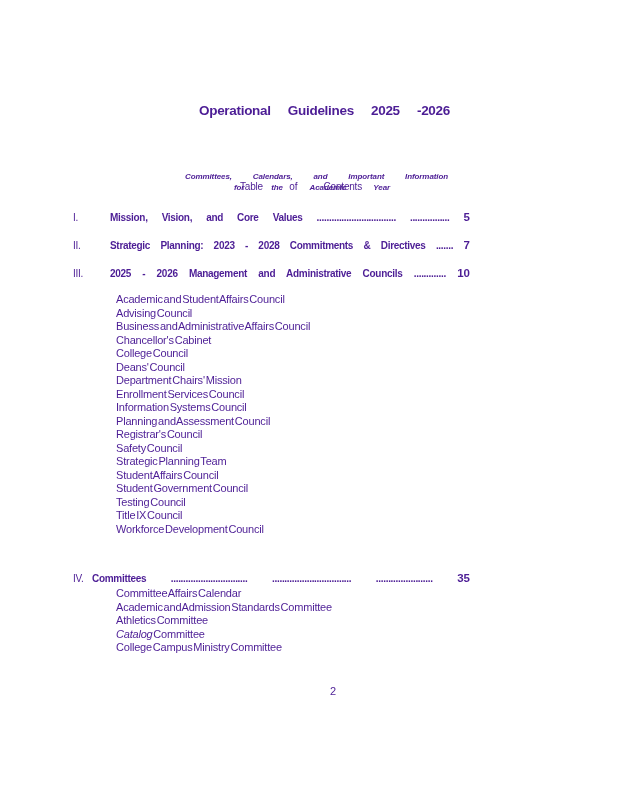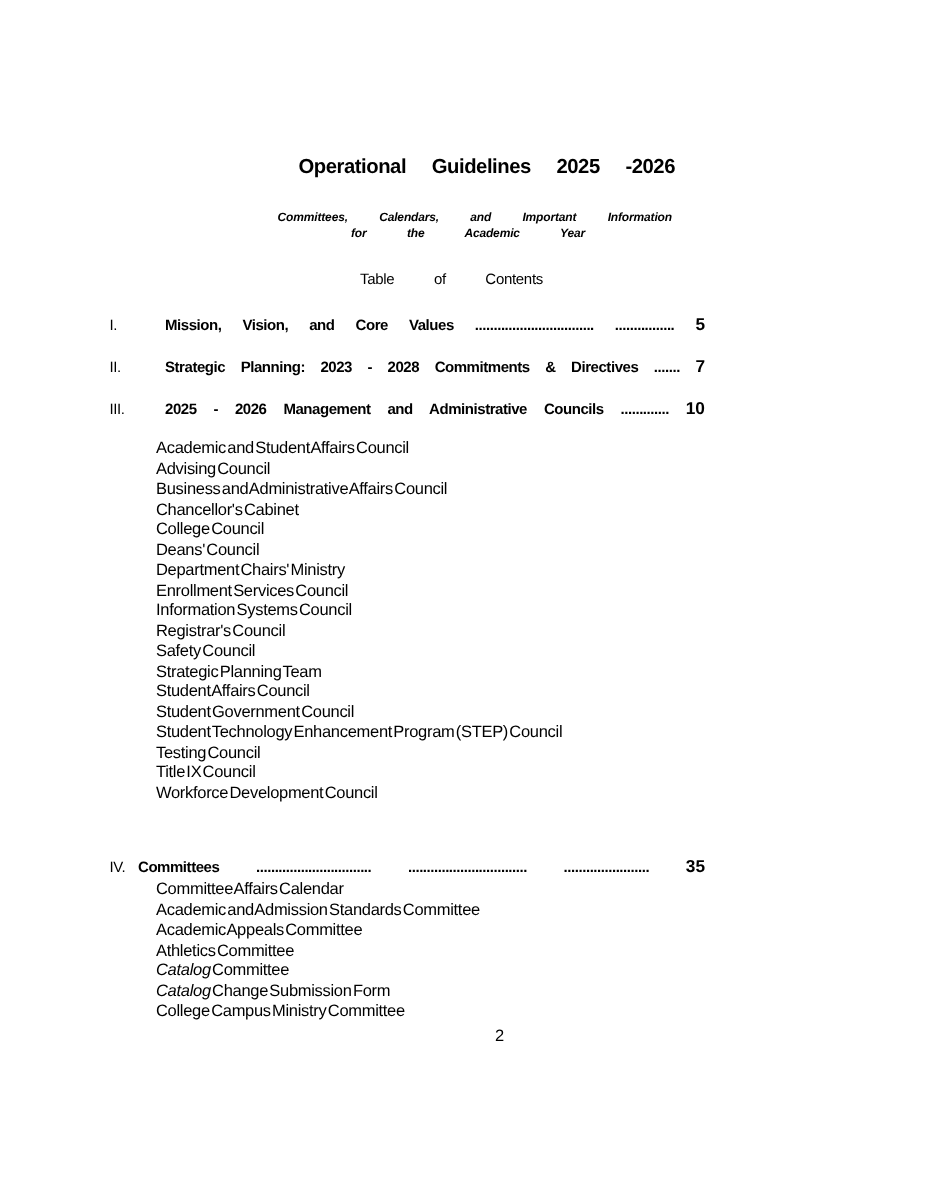--- a/index.html
+++ b/index.html
@@ -6,21 +6,21 @@
     margin: 0;
     padding: 0;
     background: #ffffff;
   }
   .page {
     position: relative;
     width: 548px;
     height: 800px;
     background: #ffffff;
     font-family: "Liberation Sans", sans-serif;
-    color: #000000;
+    color: #4c1d95;
     overflow: hidden;
   }
 
   
   .doc-title {
     position: absolute;
     top: 103px;
     left: 199px;
     width: 251px;
     font-size: 13.5px;
@@ -31,20 +31,21 @@
     white-space: normal;
   }
   .subtitle {
     position: absolute;
     font-size: 8px;
     font-weight: 700;
     font-style: italic;
     letter-spacing: -0.1px;
     text-align: justify;
     text-align-last: justify;
+    margin-top: 32px;
   }
   .subtitle.line1 { top: 140px; left: 185px; width: 263px; }
   .subtitle.line2 { top: 151px; left: 234px; width: 156px; }
 
   .toc-heading {
     position: absolute;
     top: 181px;
     left: 240px;
     width: 122px;
     font-size: 10px;
@@ -89,21 +90,21 @@
     top: 572px;
     left: 73px;
     width: 397px;
     margin: 0;
   }
   .toc-row.row-iv .num { width: 19px; }
 
   
   .item-list {
     position: absolute;
-    left: 104px;
+    left: 116px;
     margin: 0;
     padding: 0;
     list-style: none;
     font-size: 11px;
     line-height: 13.5px;
     letter-spacing: -0.2px;
     word-spacing: -2px;
   }
   .item-list.councils   { top: 293px; }
   .item-list.committees { top: 587px; }
@@ -145,44 +146,42 @@
     </div>
   </div>
 
   <ul class="item-list councils">
     <li>Academic and Student Affairs Council</li>
     <li>Advising Council</li>
     <li>Business and Administrative Affairs Council</li>
     <li>Chancellor's Cabinet</li>
     <li>College Council</li>
     <li>Deans' Council</li>
-    <li>Department Chairs' Ministry</li>
+    <li>Department Chairs' Mission</li>
     <li>Enrollment Services Council</li>
     <li>Information Systems Council</li>
+    <li>Planning and Assessment Council</li>
     <li>Registrar's Council</li>
     <li>Safety Council</li>
     <li>Strategic Planning Team</li>
     <li>Student Affairs Council</li>
     <li>Student Government Council</li>
-    <li>Student Technology Enhancement Program (STEP) Council</li>
     <li>Testing Council</li>
     <li>Title IX Council</li>
     <li>Workforce Development Council</li>
   </ul>
 
   <div class="toc-row row-iv">
     <span class="num">IV.</span>
     <span class="toc-line"><span>Committees</span> <span class="dots">............................... ................................ .......................</span> <span class="toc-page">35</span></span>
   </div>
 
   <ul class="item-list committees">
     <li><span class="em"></span><span>Committee Affairs Calendar</span></li>
     <li><span class="em"></span><span>Academic and Admission Standards Committee</span></li>
-    <li><span class="em"></span><span>Academic Appeals Committee</span></li>
     <li><span class="em"></span><span>Athletics Committee</span></li>
     <li><span class="em">Catalog</span><span> Committee</span></li>
-    <li><span class="em">Catalog</span><span> Change Submission Form</span></li>
     <li><span class="em"></span><span>College Campus Ministry Committee</span></li>
   </ul>
 
   <div class="page-number">2</div>
 
 </div>
 
 </body></html>

